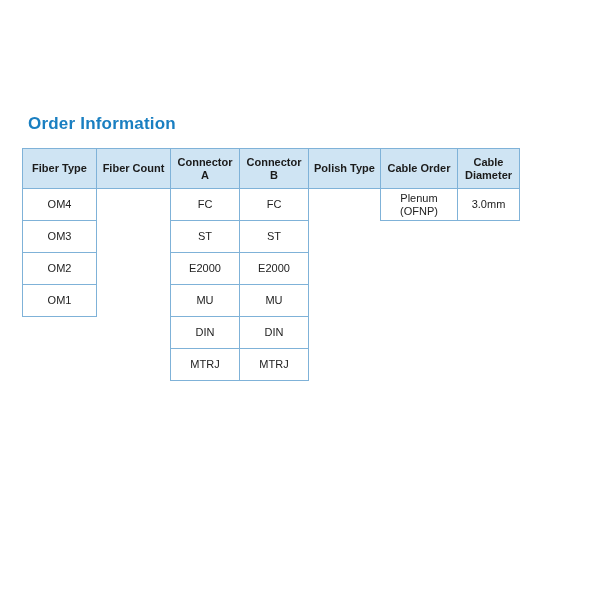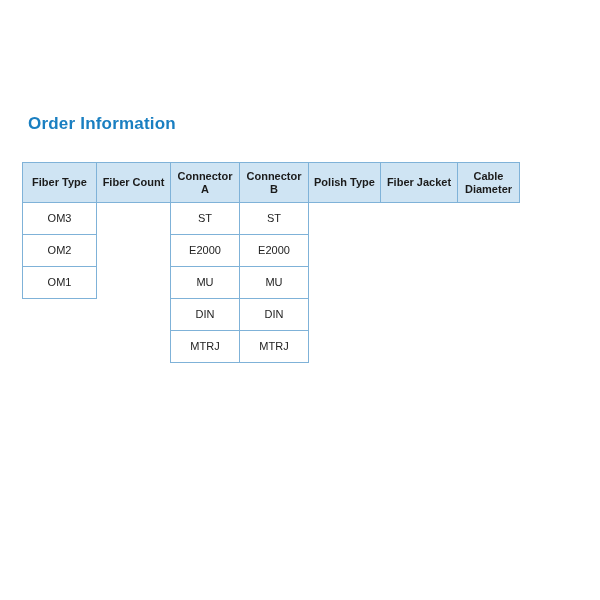--- a/index.html
+++ b/index.html
@@ -24,21 +24,21 @@
     left: 28px;
     top: 114px;
     font-size: 17px;
     font-weight: bold;
     color: #1a7fc1;
     letter-spacing: 0.2px;
   }
   .table-wrap {
     position: absolute;
     left: 22px;
-    top: 162px;
+    top: 148px;
   }
   table.spec {
     border-collapse: collapse;
     table-layout: fixed;
   }
   table.spec td {
     border: 1px solid #7fb2d8;
     font-size: 11px;
     color: #222222;
     text-align: center;
@@ -99,30 +99,42 @@
             <span>A</span>
           </td>
           <td>
             <span>Connector</span><br>
             <span>B</span>
           </td>
           <td>
             <span>Polish Type</span>
           </td>
           <td>
-            <span>Fiber Jacket</span>
+            <span>Cable Order</span>
           </td>
           <td>
             <span>Cable</span><br>
             <span>Diameter</span>
           </td>
         </tr>
 
 
 
+        <tr>
+          <td>OM4</td>
+          <td class="empty"></td>
+          <td>FC</td>
+          <td>FC</td>
+          <td class="empty"></td>
+          <td>
+            <span>Plenum</span><br>
+            <span>(OFNP)</span>
+          </td>
+          <td>3.0mm</td>
+        </tr>
 
         <tr>
           <td>OM3</td>
           <td class="empty"></td>
           <td>ST</td>
           <td>ST</td>
           <td class="empty"></td>
           <td class="empty"></td>
           <td class="empty"></td>
         </tr>

